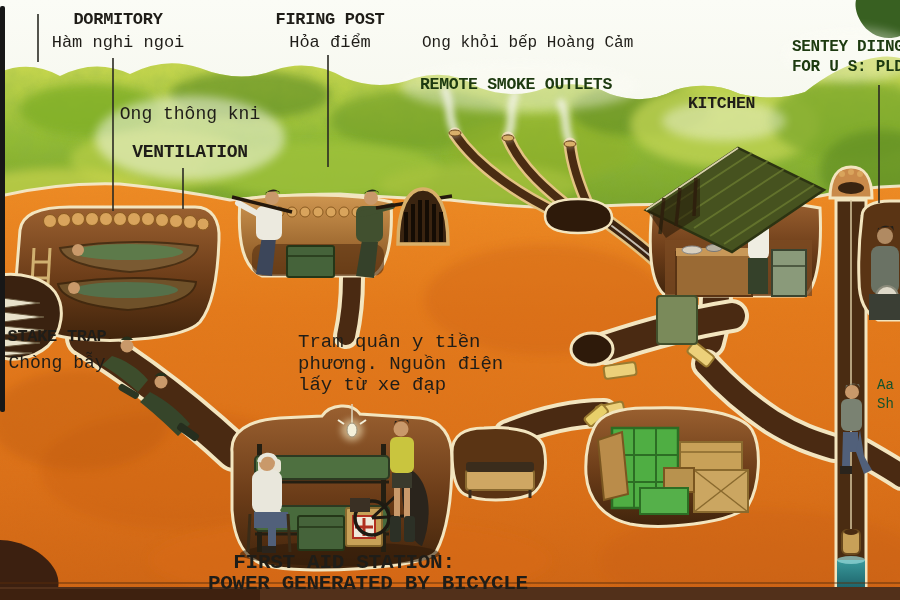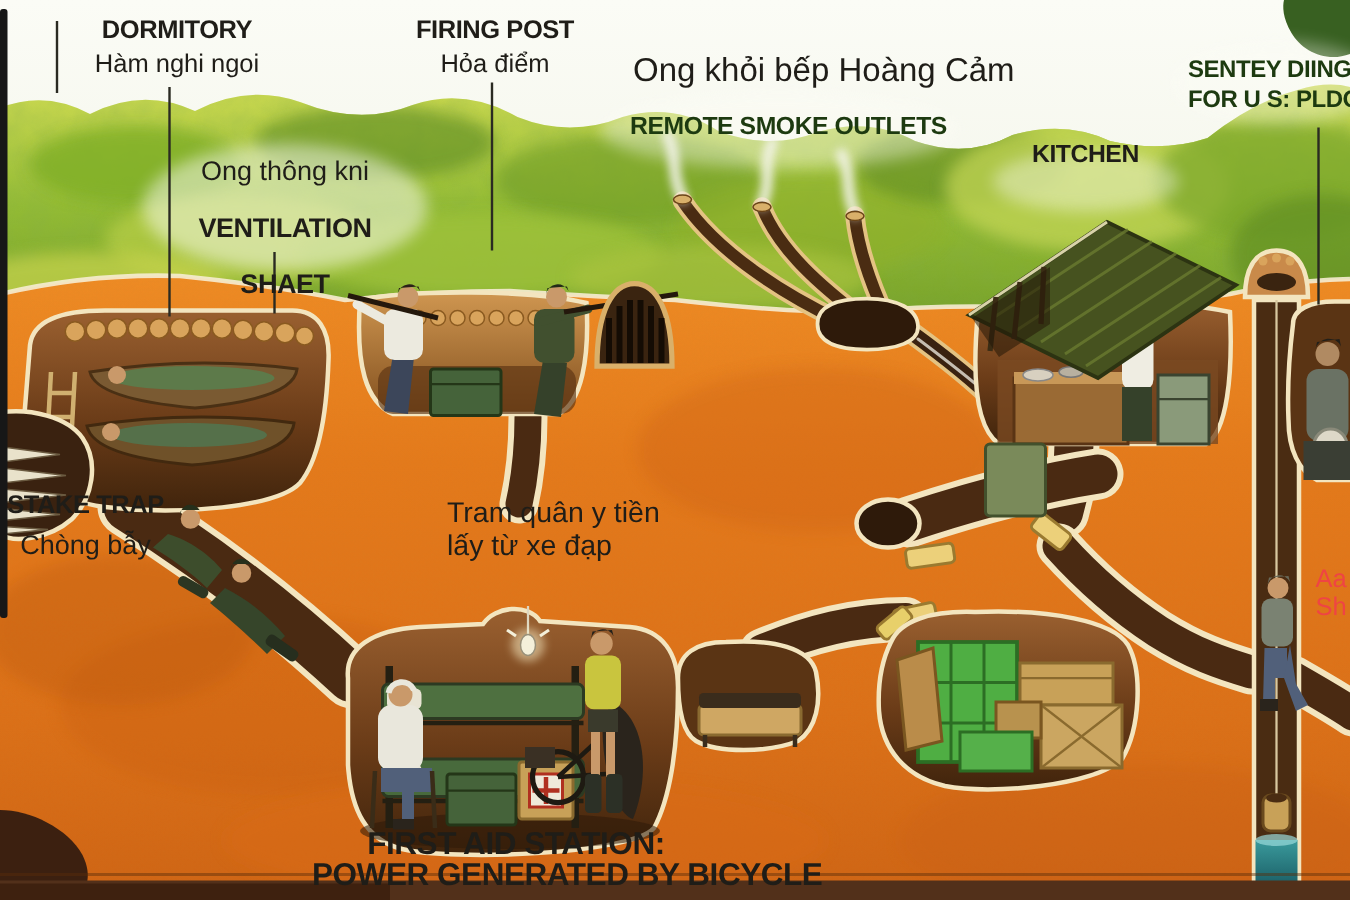--- a/index.html
+++ b/index.html
@@ -1,38 +1,38 @@
 <!DOCTYPE html>
 <html style="--c-label: #1f1d18; --c-label-green: #1d3a10; --c-sky: #f8f9f2; --c-hill: #95bd33; --c-earth: #e57a1b; --c-tunnel: #44280f; --c-outline: #f3e5bf; --c-water: #2e8f92; --c-roof: #46521f; --c-hatch: #ecd07a;"><head>
 <meta charset="utf-8">
 <style>
   html,body{margin:0;padding:0;background:#888;}
   #stage{position:relative;width:900px;height:600px;overflow:hidden;background:#f8f9f2;
-         font-family:Liberation Sans, sans-serif; -webkit-font-smoothing:antialiased;}
+         font-family:Liberation Mono, monospace; -webkit-font-smoothing:antialiased;}
   #scene{position:absolute;left:0;top:0;}
   .lbl{position:absolute;color:var(--c-label,#1f1d18);white-space:nowrap;}
   .en{font-weight:bold;letter-spacing:-0.3px;}
   .green{color:var(--c-label-green,#1d3a10);}
   .ctr{text-align:center;}
   #lb-dorm{left:40px;top:8px;width:156px;font-size:17px;line-height:23px;}
   #lb-firing{left:255px;top:8px;width:150px;font-size:17px;line-height:23px;}
-  #lb-smoke-vi{left:422px;top:34px;font-size:22px;}
+  #lb-smoke-vi{left:422px;top:34px;font-size:16px;}
   #lb-smoke-en{left:420px;top:75px;font-size:16.5px;}
   #lb-sentry{left:792px;top:37px;font-size:16px;line-height:20px;}
   #lb-vent{left:110px;top:103px;width:160px;font-size:18px;line-height:23px;}
   #lb-vent .en{font-size:18px;line-height:21px;margin-top:16px;}
   #lb-kitchen{left:688px;top:94px;font-size:16.5px;}
   #lb-kitchen-vi{left:583px;top:257px;font-size:19px;line-height:25px;}
   #lb-punji{left:0px;top:326px;width:114px;font-size:17px;line-height:21px;}
   #lb-punji .vi{font-size:18px;padding-top:6px;}
   #lb-aid-vi{left:298px;top:332px;font-size:19px;line-height:21.5px;}
   #lb-ammo{left:588px;top:513px;width:200px;font-size:18px;line-height:25px;}
   #lb-ammo .vi{font-size:18px;padding-top:3px;}
   #lb-aid-en{left:208px;top:552px;width:272px;font-size:21px;line-height:21px;}
-  #lb-edge{left:877px;top:376px;font-size:17px;line-height:19px;color:#ef4444;}
+  #lb-edge{left:877px;top:376px;font-size:14px;line-height:19px;color:#14532d;}
 </style>
 </head>
 <body>
 
 <div id="stage">
 
 <svg id="scene" width="900" height="600" viewBox="0 0 900 600">
   <defs>
     <linearGradient id="gSky" x1="0" y1="0" x2="0" y2="1">
       <stop offset="0" stop-color="#fbfcf6"></stop>
@@ -485,32 +485,32 @@
 <div class="lbl en green" id="lb-smoke-en">REMOTE SMOKE OUTLETS</div>
 
 <div class="lbl en green" id="lb-sentry">
   <div>SENTEY DIING</div>
   <div>FOR U S: PLDO</div>
 </div>
 
 <div class="lbl ctr" id="lb-vent">
   <div>Ong thông kni</div>
   <div class="en">VENTILATION</div>
-  <div class="en">SHAET</div>
 </div>
 
 <div class="lbl en" id="lb-kitchen">KITCHEN</div>
 
 <div class="lbl ctr" id="lb-punji">
   <div class="en">STAKE TRAP</div>
   <div class="vi">Chòng bẫy</div>
 </div>
 
 <div class="lbl" id="lb-aid-vi">
   <div>Tram quân y tiền</div>
+  <div>phương. Nguồn điện</div>
   <div>lấy từ xe đạp</div>
 </div>
 
 
 <div class="lbl ctr" id="lb-aid-en">
   <div class="en">FIRST AID STATION:</div>
   <div class="en">POWER GENERATED BY BICYCLE</div>
 </div>
 
 <div class="lbl" id="lb-edge">

